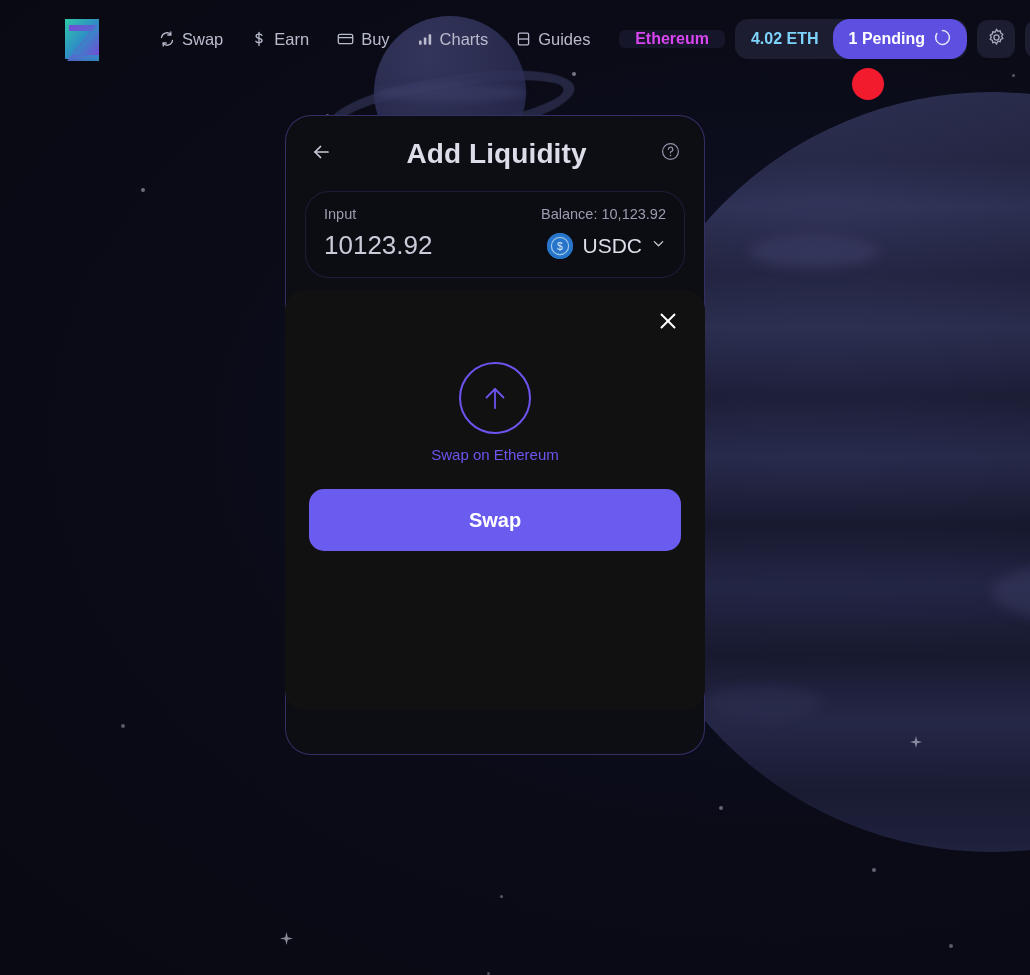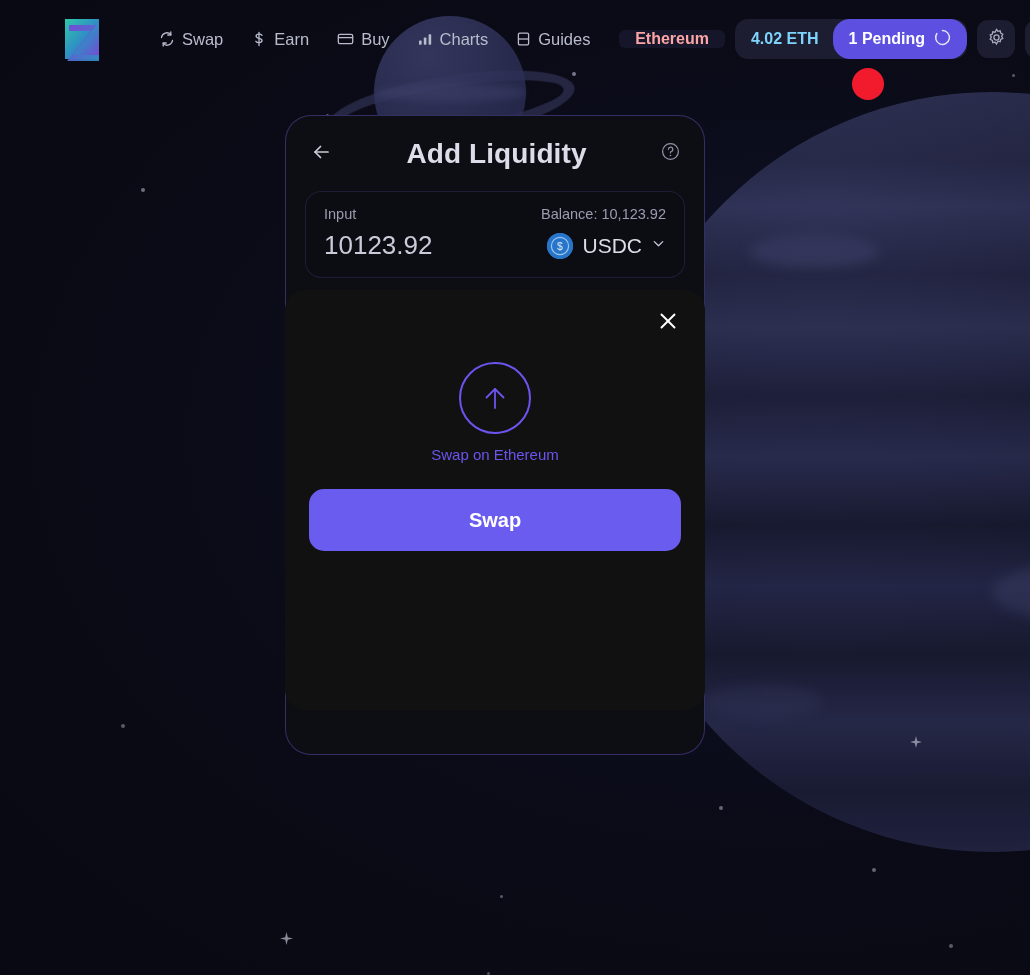--- a/index.html
+++ b/index.html
@@ -153,21 +153,21 @@
   .nav-item svg { display: block; }
 
   .header-right {
     margin-left: auto;
     display: flex;
     align-items: center;
     gap: 10px;
   }
   .chain-badge {
     background: #15162a;
-    color: #fca5a5;
+    color: #d946ef;
     font-size: 16px;
     font-weight: 600;
     padding: 0 16px;
     border-radius: 6px;
     cursor: pointer;
   }
   .wallet-group {
     display: flex;
     align-items: center;
     background: #1c1d30;
@@ -235,21 +235,21 @@
     font-size: 28px;
     font-weight: 600;
     letter-spacing: .1px;
   }
   .help-btn { cursor: pointer; flex: 0 0 auto; }
 
   .input-box {
     margin: 0 19px;
     background: #0c0c13;
     border: 1px solid rgba(110,95,200,.2);
-    border-radius: 16px;
+    border-radius: 24px;
     padding: 14px 18px 16px;
   }
   .input-row-top {
     display: flex;
     justify-content: space-between;
     align-items: baseline;
     margin-bottom: 8px;
   }
   .input-label { color: #9a9db0; font-size: 14.5px; }
   .input-balance { color: #9a9db0; font-size: 14.5px; }

